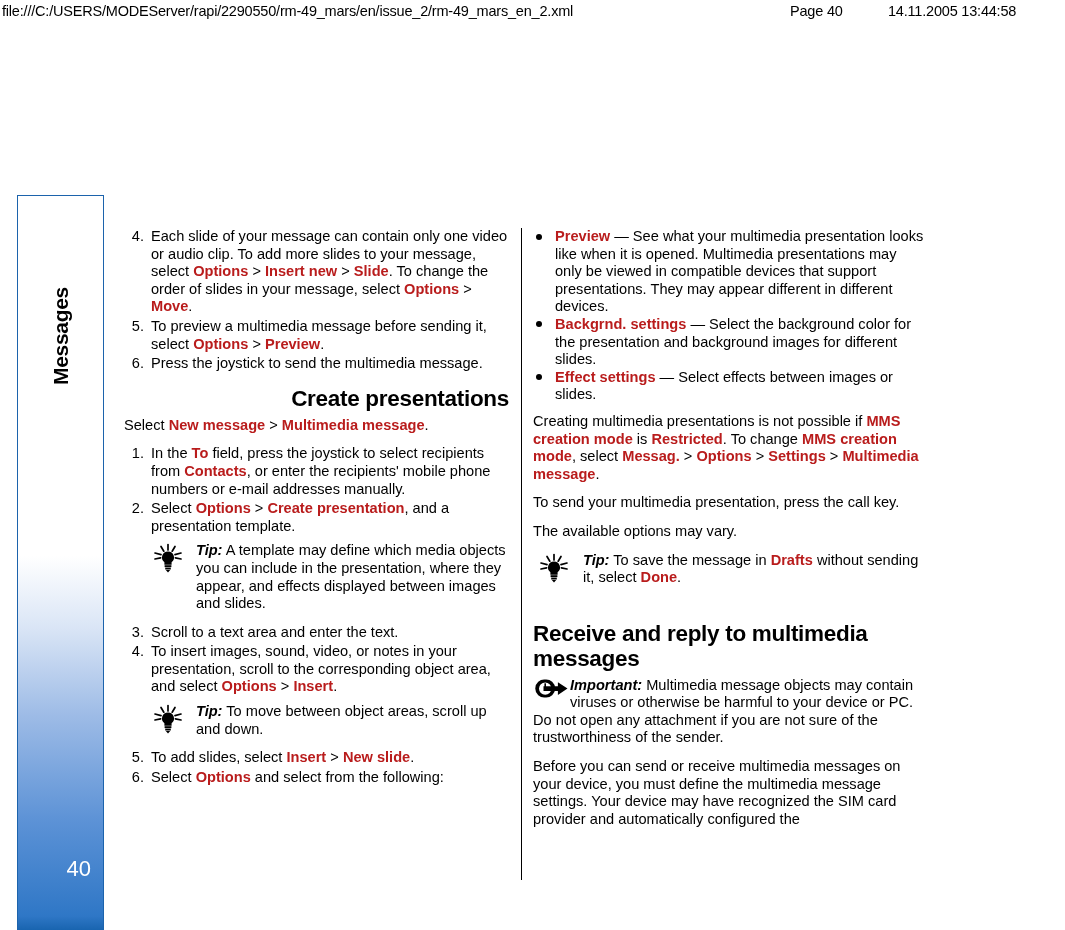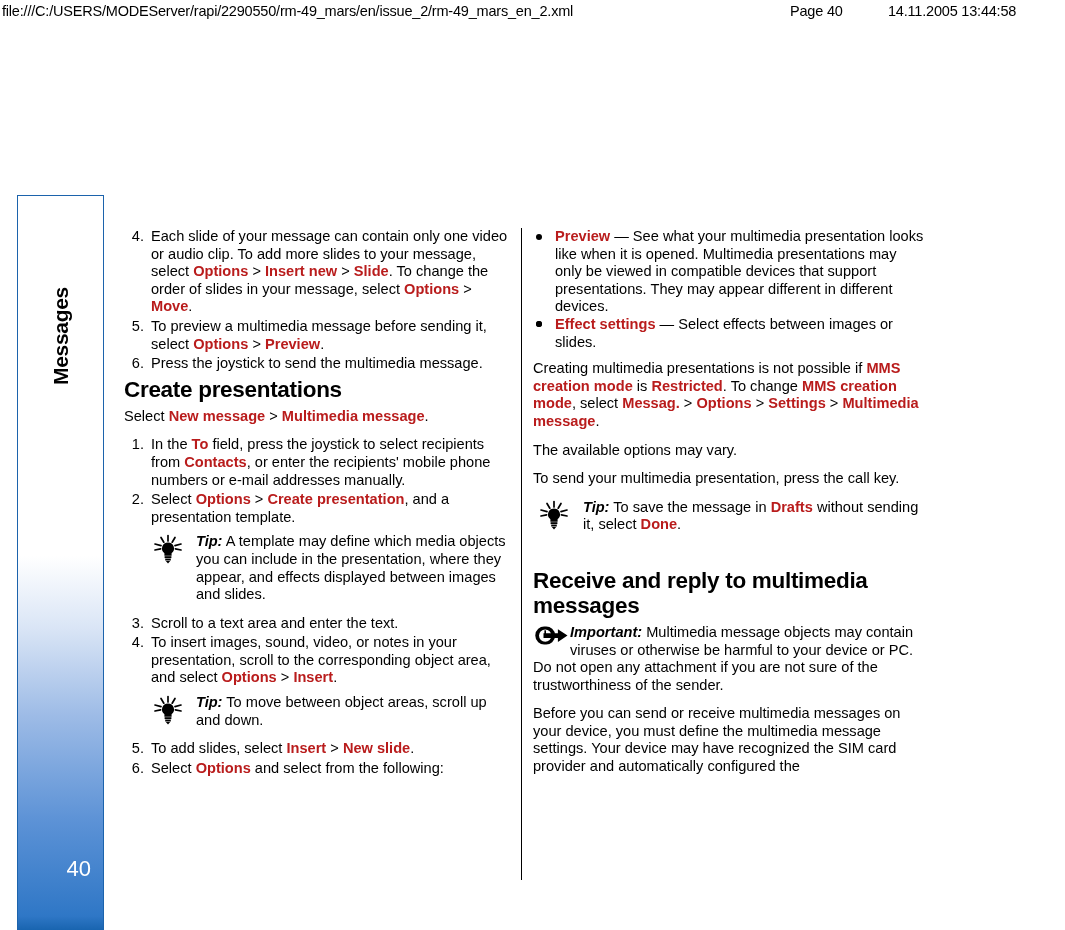--- a/index.html
+++ b/index.html
@@ -86,21 +86,21 @@
 
   .para { margin-bottom: 11px; }
 
   h2 {
     font-size: 22.5px;
     line-height: 25px;
     font-weight: bold;
     margin: 17px 0 6px 0;
     letter-spacing: -0.3px;
   }
-  h2.tight-top { margin-top: 4px; }
+  h2.tight-top { margin-top: 13px; text-align: right; }
   h2.big-gap   { margin-top: 34px; }
 
   
   ol.steps { margin: 0; padding: 0; list-style: none; }
   ol.steps > li {
     position: relative;
     padding-left: 27px;
     margin-bottom: 2px;
   }
   ol.steps > li > .num {
@@ -235,29 +235,29 @@
   <ol class="steps" id="ol-c">
       <li><span class="num">5.</span><span><span>To add slides, select </span><span class="lnk">Insert</span><span class="gt"> &gt; </span><span class="lnk">New slide</span><span>.</span></span></li>
       <li><span class="num">6.</span><span><span>Select </span><span class="lnk">Options</span><span> and select from the following:</span></span></li>
     </ol>
 </div>
 
 <div class="col col-right">
 
   <ul class="bullets" id="ul-bul">
       <li><span class="dot"></span><span><span class="lnk">Preview</span><span> — See what your multimedia presentation looks like when it is opened. Multimedia presentations may only be viewed in compatible devices that support presentations. They may appear different in different devices.</span></span></li>
-      <li><span class="dot"></span></li>
+      <li><span class="dot"></span><span><span class="lnk">Backgrnd. settings</span><span> — Select the background color for the presentation and background images for different slides.</span></span></li>
       <li><span class="dot"></span><span><span class="lnk">Effect settings</span><span> — Select effects between images or slides.</span></span></li>
     </ul>
 
   <p class="para" style="margin-top:9px" id="p-creating"><span>Creating multimedia presentations is not possible if </span><span class="lnk">MMS creation mode</span><span> is </span><span class="lnk">Restricted</span><span>. To change </span><span class="lnk">MMS creation mode</span><span>, select </span><span class="lnk">Messag.</span><span class="gt"> &gt; </span><span class="lnk">Options</span><span class="gt"> &gt; </span><span class="lnk">Settings</span><span class="gt"> &gt; </span><span class="lnk">Multimedia message</span><span>.</span></p>
 
+  <p class="para">To send your multimedia presentation, press the call key.</p>
+
   <p class="para">The available options may vary.</p>
-
-  <p class="para">To send your multimedia presentation, press the call key.</p>
 
   <div class="tipblock narrow">
     <span class="tip-icon">
       <svg viewBox="0 0 36 30" width="36" height="30" aria-hidden="true">
         <g stroke="#000" stroke-width="1.7" stroke-linecap="round" fill="none">
           <line x1="18" y1="1.5" x2="18" y2="7"></line>
           <line x1="11" y1="3.5" x2="13.8" y2="8.2"></line>
           <line x1="25" y1="3.5" x2="22.2" y2="8.2"></line>
           <line x1="5" y1="10" x2="11" y2="11.6"></line>
           <line x1="31" y1="10" x2="25" y2="11.6"></line>

